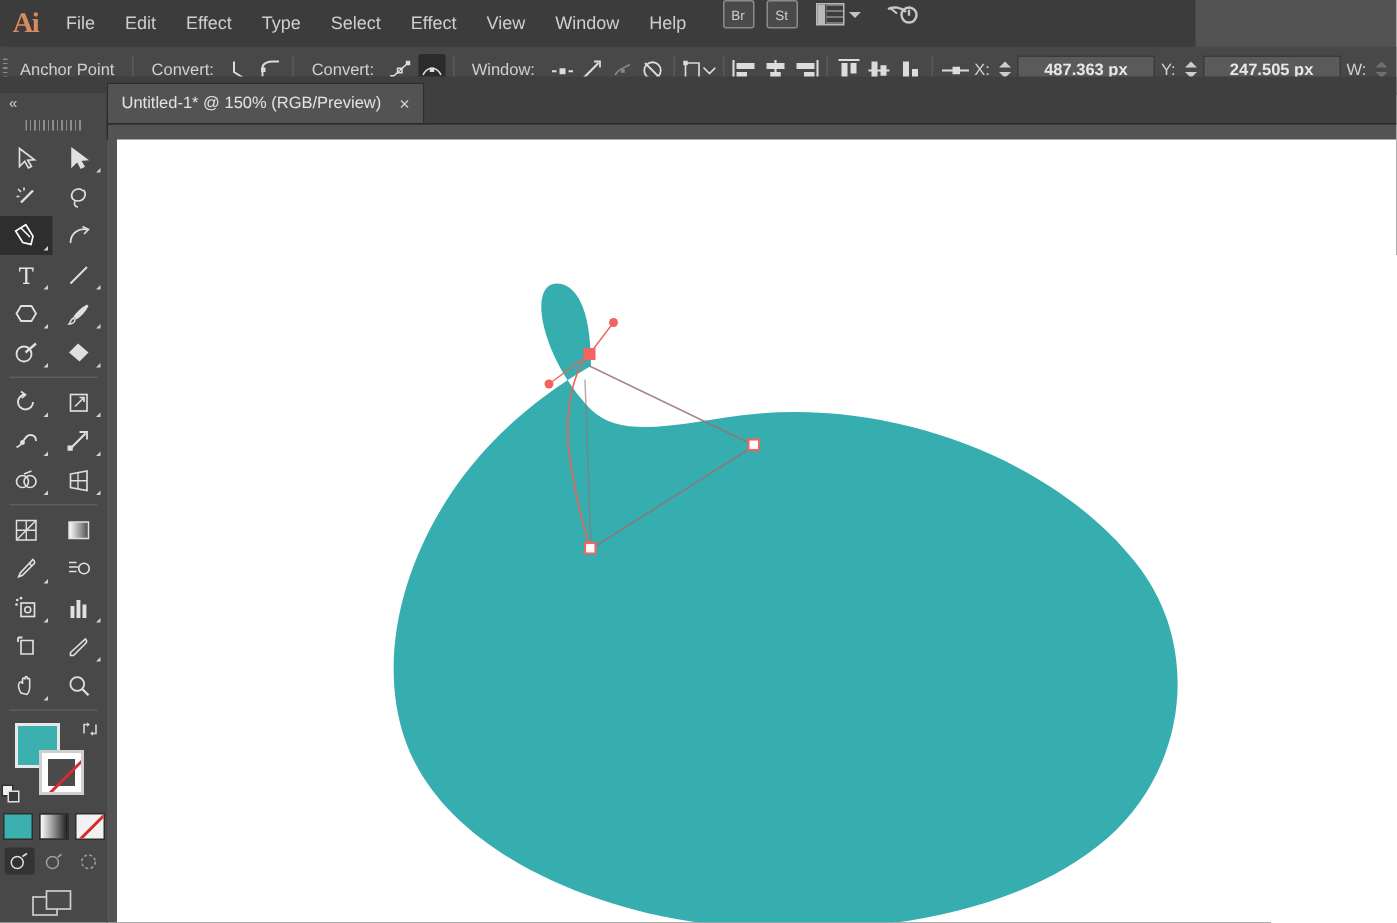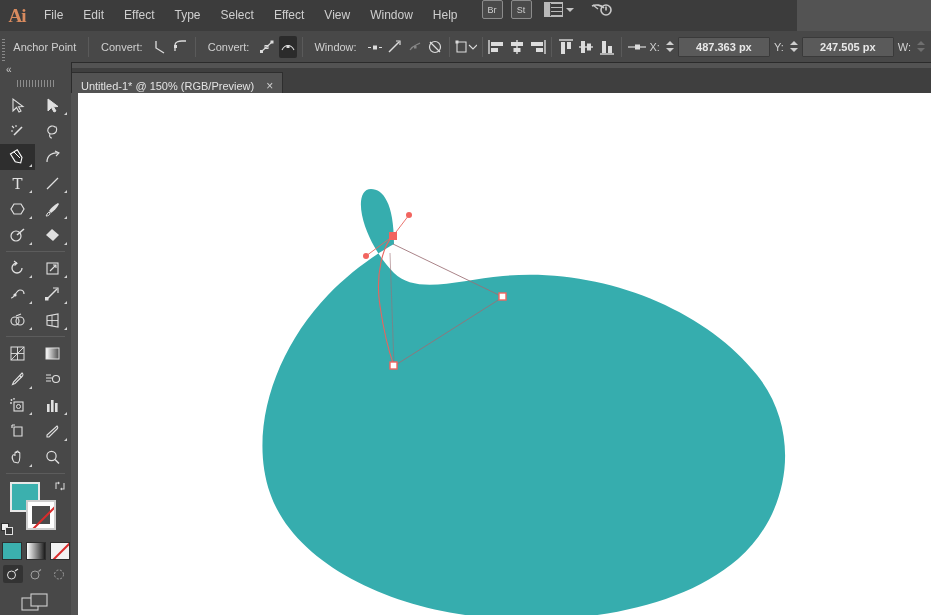--- a/index.html
+++ b/index.html
@@ -40,21 +40,21 @@
   .ws-grid i:nth-child(2){width:11px;background:transparent;
     background-image:linear-gradient(#b9b9b9 1px,transparent 1px);background-size:100% 4px;}
   .chev{width:0;height:0;border-left:4px solid transparent;border-right:4px solid transparent;
     border-top:4px solid #c4c4c4;}
   .search-ic{margin-left:8px;position:relative;width:22px;height:16px;}
 
   
   .controlbar{
     position:absolute;left:0;top:31px;width:931px;height:31px;
     background:#484848;border-bottom:1px solid #2b2b2b;
-    display:flex;align-items:center;
+    display:flex;align-items:center;justify-content:center;
   }
   .cb-grip{width:7px;height:31px;
     background-image:repeating-linear-gradient(#8a8a8a 0 1px,transparent 1px 3px);
     background-size:4px 100%;background-repeat:no-repeat;background-position:2px 8px;
     background-color:#484848;}
   .cb-label{font-size:11px;color:#d0d0d0;padding:0 8px;white-space:nowrap;}
   .cb-sep{width:1px;height:20px;background:#5a5a5a;margin:0 4px;}
   .cb-btn{
     width:24px;height:22px;display:flex;align-items:center;justify-content:center;
     border-radius:2px;margin:0 1px;
@@ -76,21 +76,21 @@
   .stepper.dim i.dn{border-top-color:#6f6f6f;}
   .numbox{
     background:#5a5a5a;border:1px solid #3a3a3a;border-radius:1px;
     height:18px;line-height:18px;min-width:78px;padding:0 6px;
     font-size:11px;color:#e8e8e8;text-align:center;white-space:nowrap;font-weight:bold;
   }
   .fld-label{font-size:11px;color:#d0d0d0;padding:0 5px 0 2px;}
 
   
   .tabbar{
-    position:absolute;left:0;top:68px;width:931px;height:31px;
+    position:absolute;left:0;top:51px;width:931px;height:31px;
     background:#3f3f3f;border-bottom:1px solid #2b2b2b;
   }
   .doc-tab{
     position:absolute;left:71px;top:4px;height:26px;
     background:#535353;border:1px solid #2e2e2e;border-bottom:none;
     display:flex;align-items:center;padding:0 9px;border-radius:1px;
   }
   .doc-tab .title{font-size:11px;color:#e3e3e3;white-space:nowrap;}
   .doc-tab .close{margin-left:12px;font-size:12px;color:#cfcfcf;line-height:1;}
 

